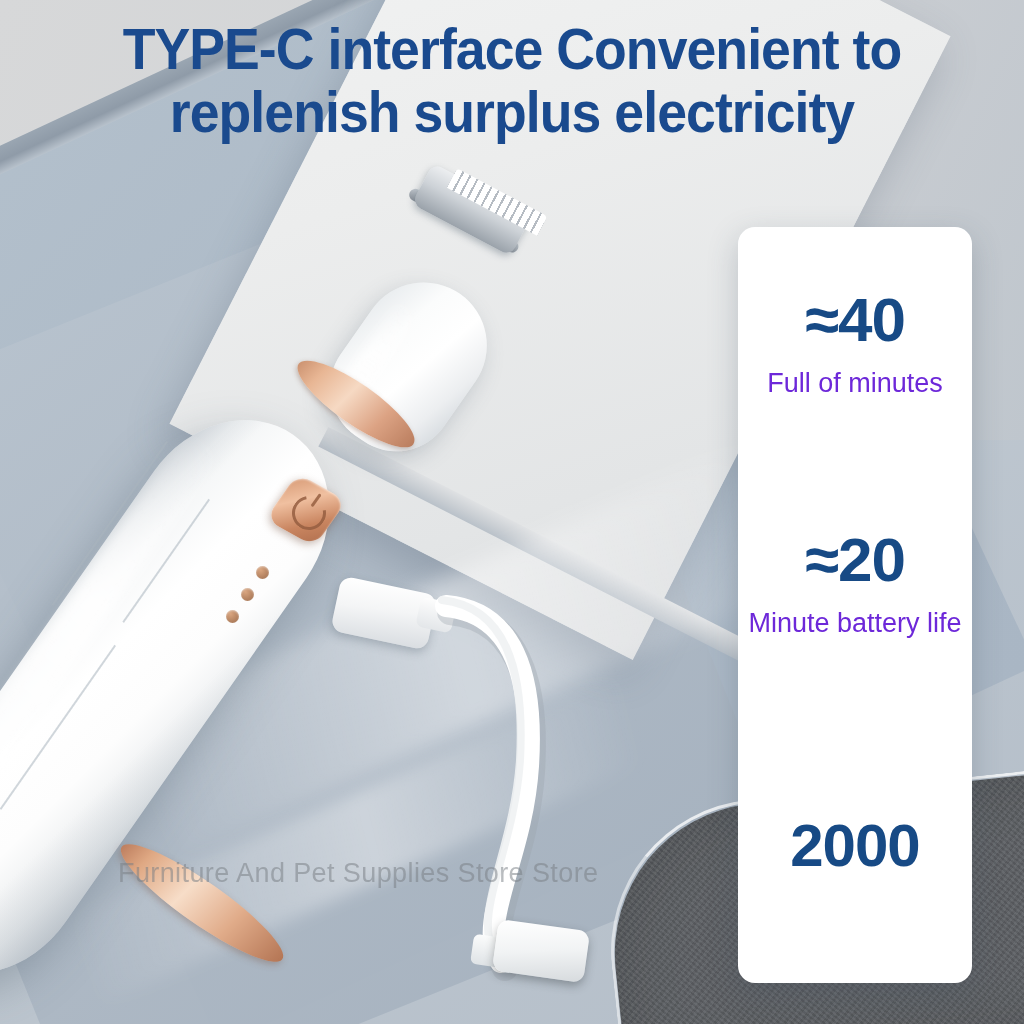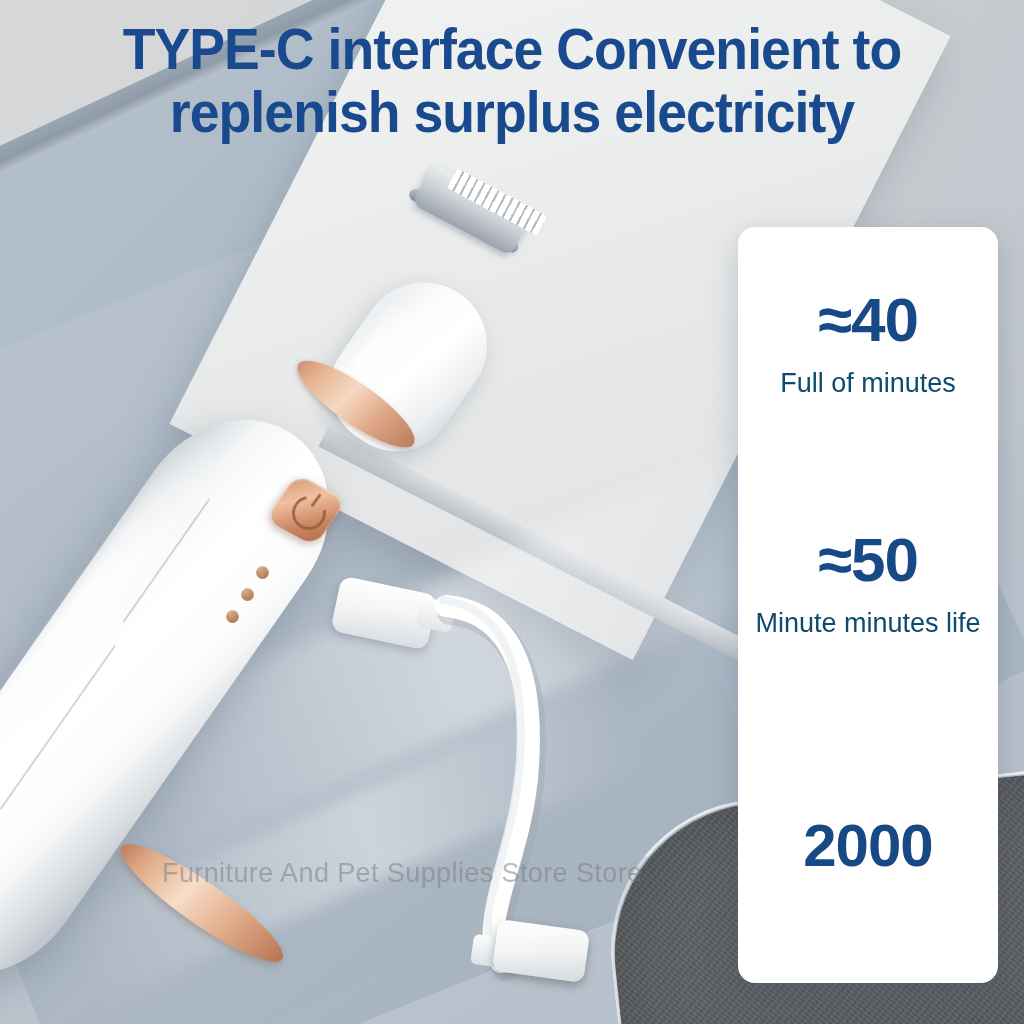--- a/index.html
+++ b/index.html
@@ -160,37 +160,37 @@
   .cable{position:absolute;left:300px;top:560px;width:420px;height:470px;pointer-events:none;}
   .plug2{position:absolute;left:495px;top:925px;width:92px;height:52px;border-radius:11px;
     background:linear-gradient(170deg,#ffffff 0%,#f1f3f4 50%,#d6dadd 100%);
     transform:rotate(8deg);box-shadow:0 4px 10px rgba(40,45,50,.35);}
   .plug2-neck{position:absolute;left:472px;top:936px;width:34px;height:30px;border-radius:6px;
     background:linear-gradient(180deg,#fbfcfc,#dfe3e6);transform:rotate(8deg);}
 
   
   .watermark{position:absolute;left:118px;top:858px;
     color:rgba(120,126,133,.52);font-size:27px;letter-spacing:.4px;
-    font-family:"Liberation Sans","DejaVu Sans",sans-serif;white-space:nowrap;margin-left:44px;}
-
-  
-  .spec-panel{position:absolute;left:738px;top:227px;width:260px;height:756px;
+    font-family:"Liberation Sans","DejaVu Sans",sans-serif;white-space:nowrap;}
+
+  
+  .spec-panel{position:absolute;left:738px;top:227px;width:234px;height:756px;
     background:#ffffff;border-radius:17px;
     box-shadow:0 10px 30px rgba(60,75,90,.25);
     display:flex;flex-direction:column;overflow:hidden;}
   .spec-card{flex:0 0 auto;display:flex;flex-direction:column;align-items:center;
     justify-content:center;box-sizing:border-box;padding:0 10px;}
   .spec-card.c1{height:231px;}
   .spec-card.c2{height:250px;}
   .spec-card.c3{height:275px;}
   .divider{height:2px;background:#c3cad2;margin:0 0;}
   .spec-value{color:#174a85;font-weight:bold;font-size:62px;line-height:66px;
     letter-spacing:-1px;white-space:nowrap;
     font-family:"Liberation Sans","DejaVu Sans",sans-serif;}
-  .spec-label{color:#0c4a6e;font-size:27px;line-height:32px;text-align:center;
+  .spec-label{color:#6d28d9;font-size:27px;line-height:32px;text-align:center;
     margin-top:14px;
     font-family:"Liberation Sans","DejaVu Sans",sans-serif;}
   .c3 .spec-value{font-size:60px;line-height:74px;}
 </style>
 </head>
 <body>
 
 <div id="stage">
 
   <div class="bg-base"></div>
@@ -250,22 +250,22 @@
 
   <div class="spec-panel">
 
     <div class="spec-card c1">
       <div class="spec-value">≈40</div>
       <div class="spec-label">Full of minutes</div>
     </div>
     <div class="divider"></div>
 
     <div class="spec-card c2">
-      <div class="spec-value">≈50</div>
-      <div class="spec-label">Minute minutes life</div>
+      <div class="spec-value">≈20</div>
+      <div class="spec-label">Minute battery life</div>
     </div>
     <div class="divider"></div>
 
     <div class="spec-card c3">
       <div class="spec-value">2000</div>
     </div>
 
   </div>
 
 </div>

